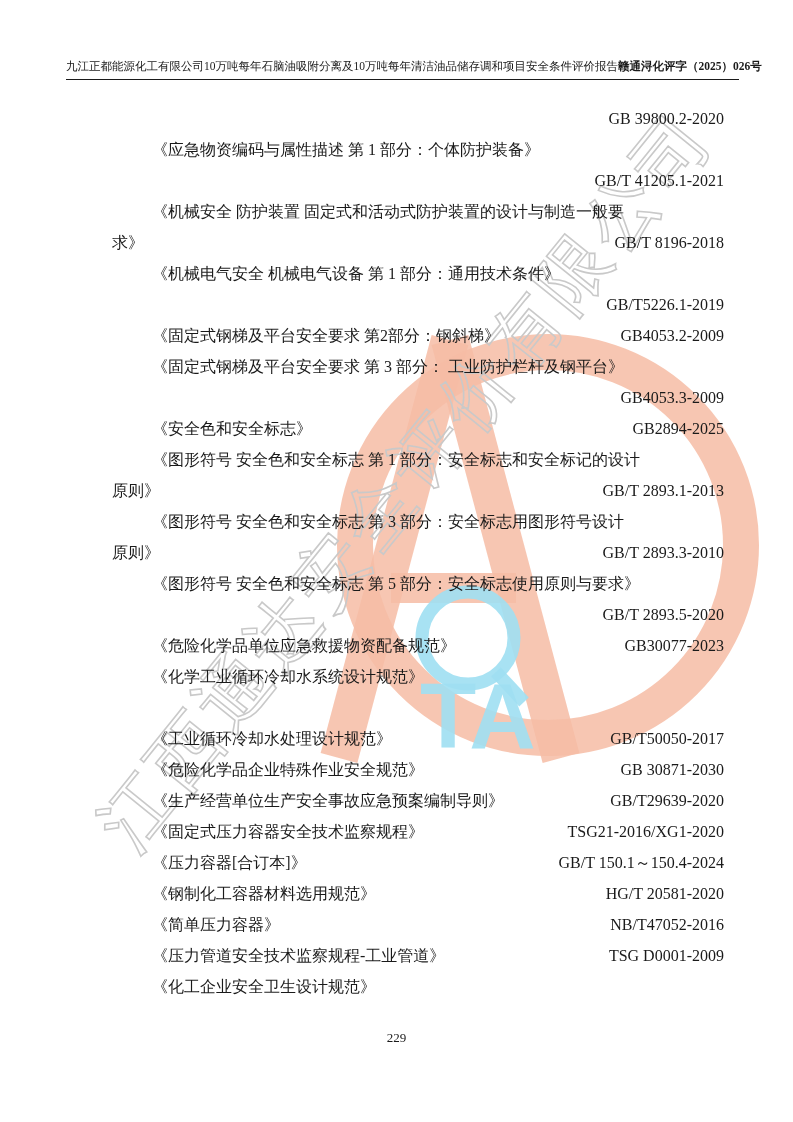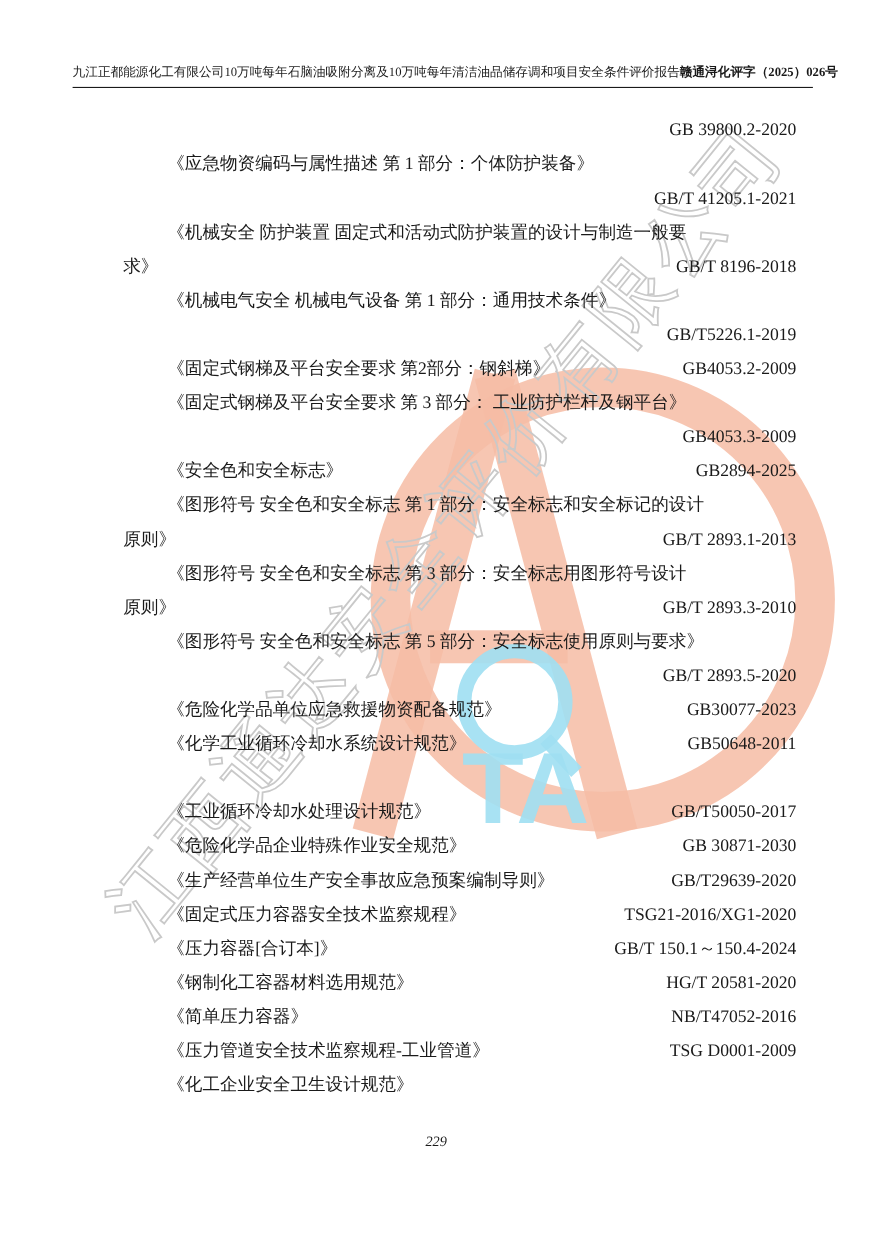--- a/index.html
+++ b/index.html
@@ -30,21 +30,21 @@
   .line{
     height:31px;line-height:31px;
     display:flex;justify-content:space-between;align-items:baseline;
     white-space:nowrap;
   }
   .line .left{overflow:visible;margin-left:20px;}
   .line.indent .left{padding-left:40px;}
   .line .right{margin-left:12px;}
   .page-number{
     position:absolute;left:0;top:1030px;width:793px;
-    text-align:center;font-size:13px;color:#1a1a1a;font-style:italic;
+    text-align:center;font-size:13px;color:#1a1a1a;
   }
 </style>
 </head>
 <body>
 
 <div class="page">
 
   <div class="watermark-layer">
     <svg width="793" height="1122" viewBox="0 0 793 1122" xmlns="http://www.w3.org/2000/svg">
 
@@ -142,21 +142,20 @@
         <div class="line">
           <span class="left"></span>
           <span class="right">GB/T 2893.5-2020</span>
         </div>
         <div class="line indent">
           <span class="left">《危险化学品单位应急救援物资配备规范》</span>
           <span class="right">GB30077-2023</span>
         </div>
         <div class="line indent">
           <span class="left">《化学工业循环冷却水系统设计规范》</span>
-          <span class="right">GB50648-2011</span>
         </div>
         <div class="line"></div>
         <div class="line indent">
           <span class="left">《工业循环冷却水处理设计规范》</span>
           <span class="right">GB/T50050-2017</span>
         </div>
         <div class="line indent">
           <span class="left">《危险化学品企业特殊作业安全规范》</span>
           <span class="right">GB 30871-2030</span>
         </div>

